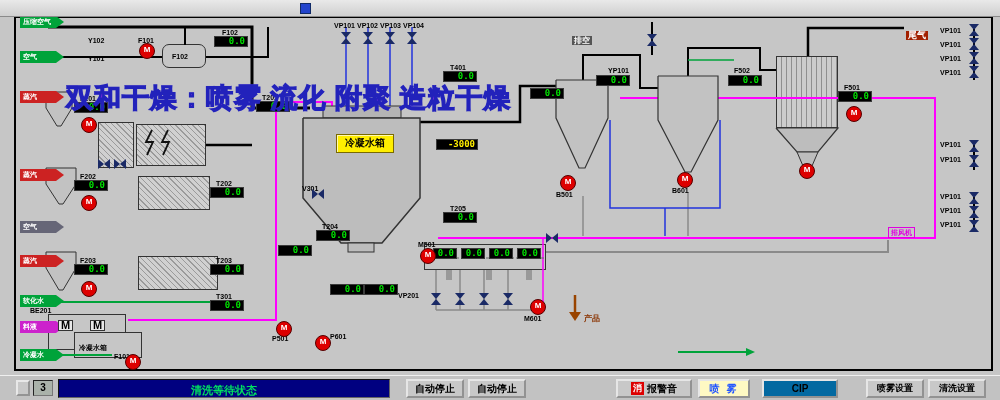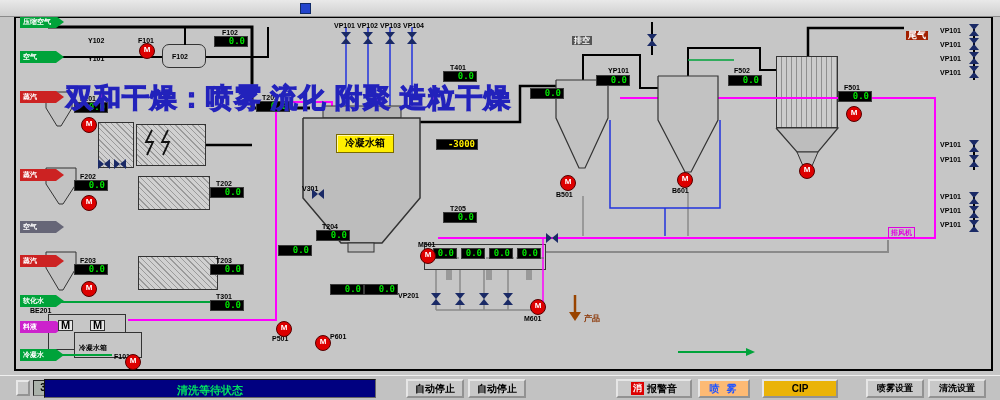--- a/index.html
+++ b/index.html
@@ -45,32 +45,32 @@
   .watermark{position:absolute;left:66px;top:80px;z-index:5;white-space:nowrap;
     font-size:27px;font-weight:bold;letter-spacing:1px;color:#6d28d9;
     -webkit-text-stroke:1.2px #2222bb;text-shadow:0 0 1px #8888ff}
   
   .bottombar{position:absolute;left:0;top:375px;width:1000px;height:25px;background:#c2c2c2;
     border-top:1px solid #efefef;z-index:6}
   .pagebtn{position:absolute;left:16px;top:4px;width:14px;height:16px;background:#c8c8c8;
     border:2px outset #e8e8e8;box-sizing:border-box}
   .pagebox{position:absolute;left:33px;top:4px;width:20px;height:16px;background:#aab2aa;
     border:1px inset #777;box-sizing:border-box;font-size:10px;font-weight:bold;text-align:center;line-height:14px}
-  .statusbar{position:absolute;left:44px;top:3px;width:332px;height:19px;background:#000080;
+  .statusbar{position:absolute;left:58px;top:3px;width:332px;height:19px;background:#000080;
     border:1px inset #666;box-sizing:border-box;text-align:center}
   .statusbar span{font-size:11px;font-weight:bold;line-height:17px}
   .btn{position:absolute;top:3px;height:19px;box-sizing:border-box;background:#c8c8c8;
     border:2px outset #e6e6e6;font-size:10px;font-weight:bold;color:#000;text-align:center;
     line-height:15px;padding:0;cursor:pointer;font-family:inherit;display:flex;align-items:center;justify-content:center;gap:3px}
   .b-auto-start{left:406px;width:58px}
   .b-auto-stop{left:468px;width:58px}
   .b-alarm{left:616px;width:76px}
   .alarm-chip{display:inline-block;width:13px;height:13px;background:#dd0000;color:#fff;
     font-size:9px;font-weight:bold;line-height:13px;text-align:center}
-  .b-spray{left:698px;width:52px;background:#fdba74;letter-spacing:2px}
+  .b-spray{left:698px;width:52px;background:#fef9c3;letter-spacing:2px}
   .b-cip{left:762px;width:76px}
   .b-sprayset{left:866px;width:58px;font-size:9px}
   .b-cleanset{left:928px;width:58px;font-size:9px}
 </style>
 </head>
 <body>
 
 <div class="titlebar">
   <span class="app-icon"></span>
 </div>
@@ -337,16 +337,16 @@
   <div class="statusbar">
     <span style="color: rgb(0, 224, 96);">清洗等待状态</span>
   </div>
   <button class="btn b-auto-start">自动停止</button>
   <button class="btn b-auto-stop">自动停止</button>
   <button class="btn b-alarm">
     <span class="alarm-chip" style="background: rgb(221, 0, 0);">消</span>
     <span>报警音</span>
   </button>
   <button class="btn b-spray" style="color: rgb(34, 85, 255);">喷 雾</button>
-  <button class="btn b-cip" style="background: #eab308;">CIP</button>
+  <button class="btn b-cip" style="background: #0369a1;">CIP</button>
   <button class="btn b-sprayset">喷雾设置</button>
   <button class="btn b-cleanset">清洗设置</button>
 </div>
 
 </body></html>

